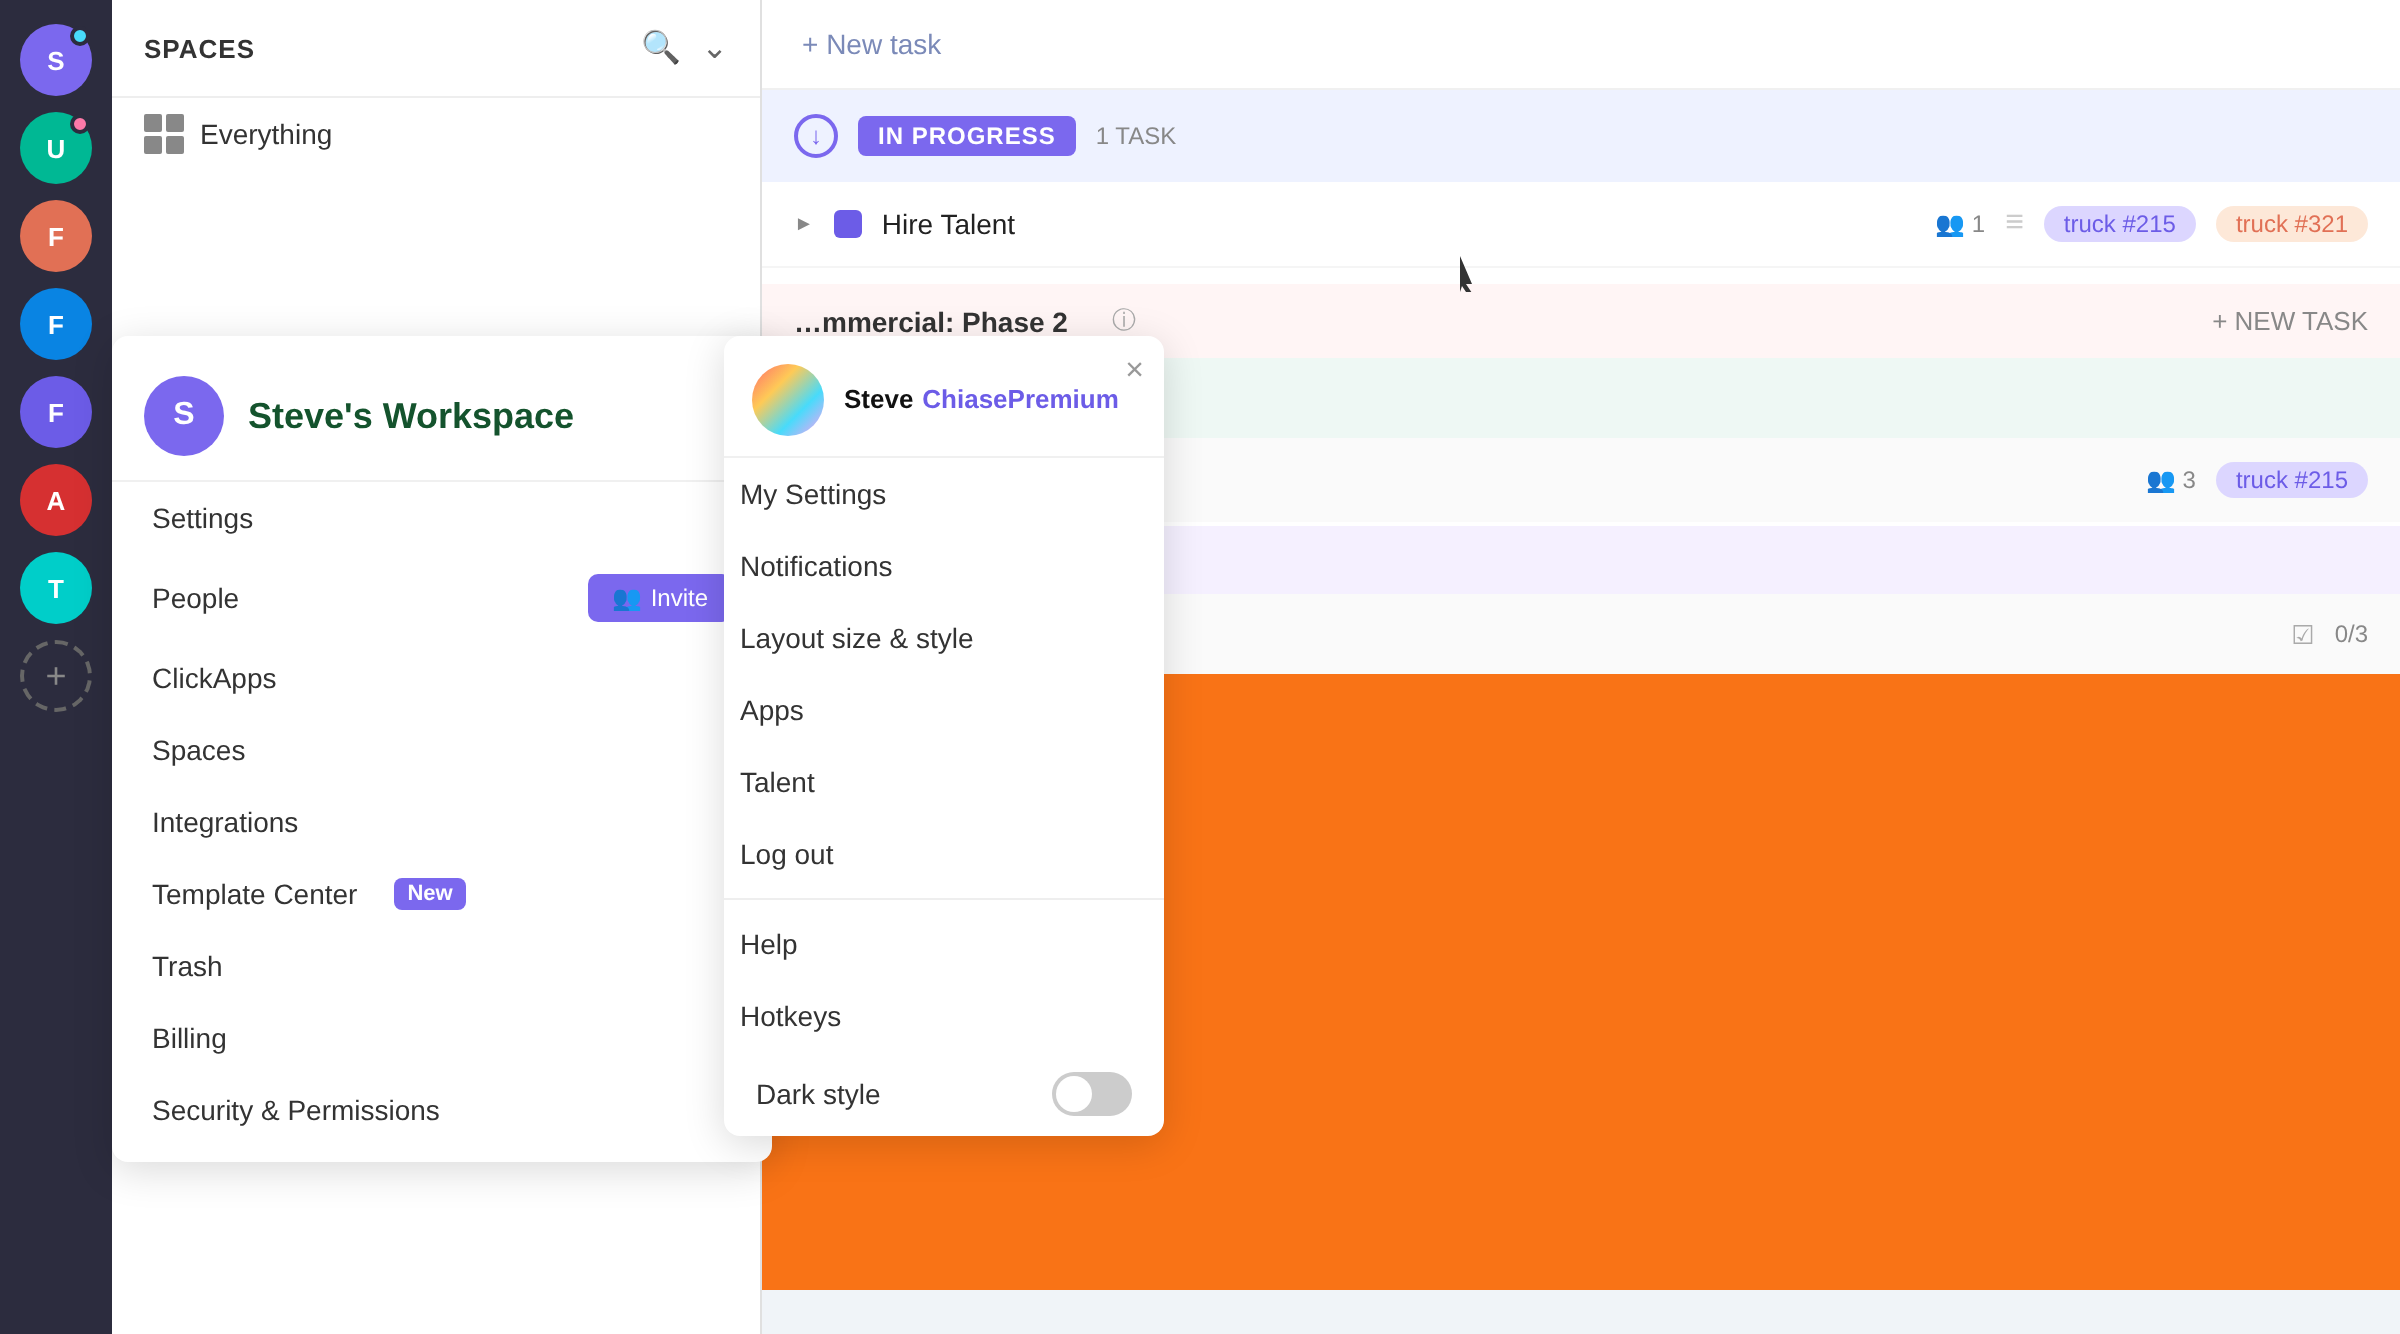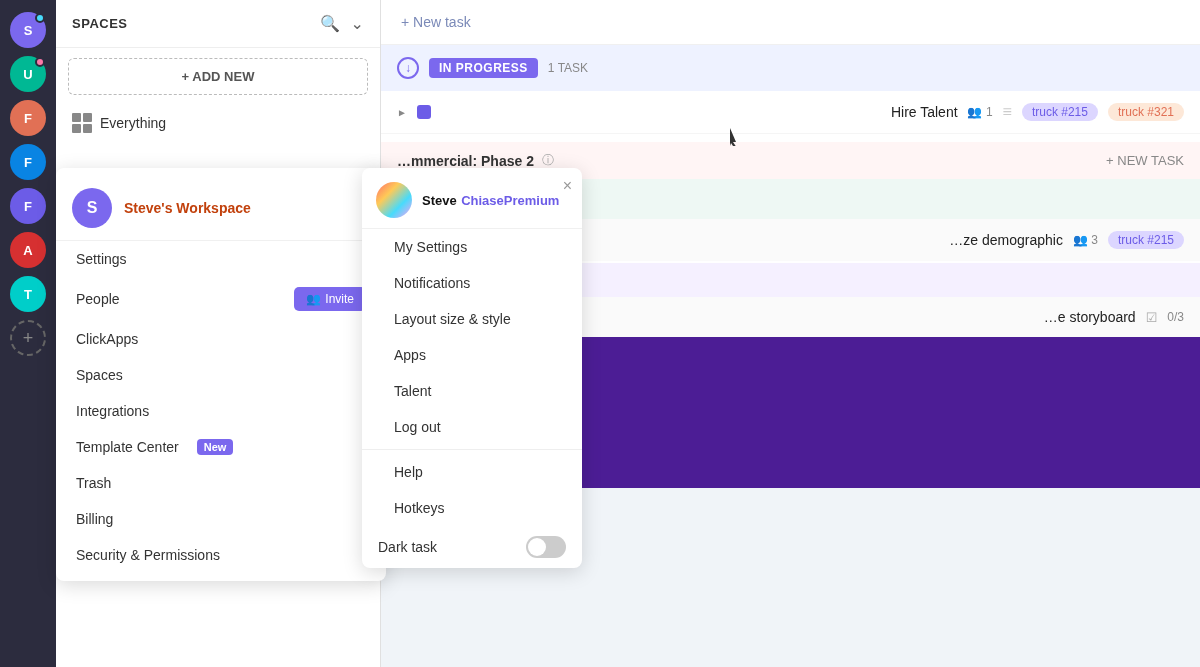--- a/index.html
+++ b/index.html
@@ -97,21 +97,21 @@
       padding: 12px 16px 12px;
       border-bottom: 1px solid #f0f0f0;
     }
     .workspace-avatar {
       width: 40px; height: 40px; border-radius: 50%;
       background: #7b68ee;
       display: flex; align-items: center; justify-content: center;
       color: white; font-weight: 700; font-size: 16px;
     }
     .workspace-name {
-      font-size: 14px; font-weight: 600; color: #c2410c;
+      font-size: 18px; font-weight: 600; color: #14532d;
     }
     .menu-item {
       padding: 10px 20px;
       font-size: 14px; color: #333;
       cursor: pointer; display: flex; align-items: center; gap: 10px;
     }
     .invite-btn {
       background: #7b68ee;
       color: white; border-radius: 5px;
       padding: 5px 12px; font-size: 12px;
@@ -147,21 +147,21 @@
       flex-shrink: 0;
     }
     .steve-popup-name {
       font-size: 13px; font-weight: 600; color: #111;
     }
     .close-btn {
       position: absolute; right: 10px; top: 10px;
       color: #999; cursor: pointer; font-size: 16px; line-height: 1;
     }
     .steve-popup .popup-item {
-      padding: 10px 32px;
+      padding: 10px 8px;
       font-size: 14px; color: #333;
       cursor: pointer;
     }
     .steve-popup .section-divider {
       border: none; border-top: 1px solid #eee; margin: 4px 0;
     }
     .dark-mode-row {
       display: flex; align-items: center; justify-content: space-between;
       padding: 10px 16px;
     }
@@ -173,22 +173,22 @@
     .toggle-knob {
       width: 18px; height: 18px; background: white;
       border-radius: 50%; position: absolute; top: 2px; left: 2px;
       transition: left 0.2s;
     }
 
     
     .main-content {
       position: absolute;
       left: 381px; top: 0;
-      width: 819px; height: 488px;
-      background: #4c1d95;
+      width: 819px; height: 645px;
+      background: #f97316;
       overflow: hidden;
     }
     .content-card {
       background: white;
       margin: 0;
       overflow: hidden;
     }
     .new-task-bar {
       padding: 14px 20px;
       color: #7b8ab8; font-size: 14px;
@@ -214,34 +214,34 @@
       color: #888; font-size: 12px;
     }
     .task-row {
       display: flex; align-items: center; gap: 10px;
       padding: 12px 16px;
       border-bottom: 1px solid #f5f5f5;
       background: white;
     }
     .task-arrow { color: #888; font-size: 10px; }
     .task-color-dot { width: 14px; height: 14px; border-radius: 3px; background: #6c5ce7; flex-shrink: 0; }
-    .task-name { font-size: 14px; color: #222; flex: 1; text-align: right; }
+    .task-name { font-size: 14px; color: #222; flex: 1; }
     .task-assignee { color: #888; font-size: 12px; }
     .task-tag {
       border-radius: 12px; padding: 2px 10px;
       font-size: 12px; font-weight: 500;
     }
     .tag-truck215 { background: #dcd6ff; color: #6c5ce7; }
     .tag-truck321 { background: #fde8d8; color: #e17055; }
 
     .phase-section {
       margin-top: 8px;
     }
     .phase-header {
-      display: flex; align-items: center; gap: 8px;
+      display: flex; align-items: center; gap: 22px;
       padding: 10px 16px;
       background: #fff5f5;
     }
     .phase-title { font-size: 14px; font-weight: 600; color: #333; }
     .info-icon { color: #aaa; font-size: 12px; }
     .new-task-link { color: #888; font-size: 13px; cursor: pointer; margin-left: auto; }
 
     .reviewed-badge {
       background: #00b894; color: white;
       border-radius: 4px; padding: 3px 10px;
@@ -291,21 +291,20 @@
 </div>
 
 <div class="main-sidebar">
   <div class="sidebar-header">
     <span class="title">SPACES</span>
     <div class="icons">
       <span>🔍</span>
       <span>⌄</span>
     </div>
   </div>
-  <div class="add-new-btn">+ ADD NEW</div>
   <div class="everything-row">
     <div class="everything-icon">
       <span></span>
         <span></span>
         <span></span>
         <span></span>
     </div>
     <span>Everything</span>
   </div>
 </div>
@@ -381,21 +380,21 @@
 
   <hr class="section-divider">
 
   <div class="popup-item">
     <span>Help</span>
   </div>
   <div class="popup-item">
     <span>Hotkeys</span>
   </div>
   <div class="dark-mode-row">
-    <span class="dark-mode-label">Dark task</span>
+    <span class="dark-mode-label">Dark style</span>
     <div class="toggle">
       <div class="toggle-knob"></div>
     </div>
   </div>
 </div>
 
 <div class="main-content">
   <div class="content-card">
     <div class="new-task-bar">
       <span>+ New task</span>

